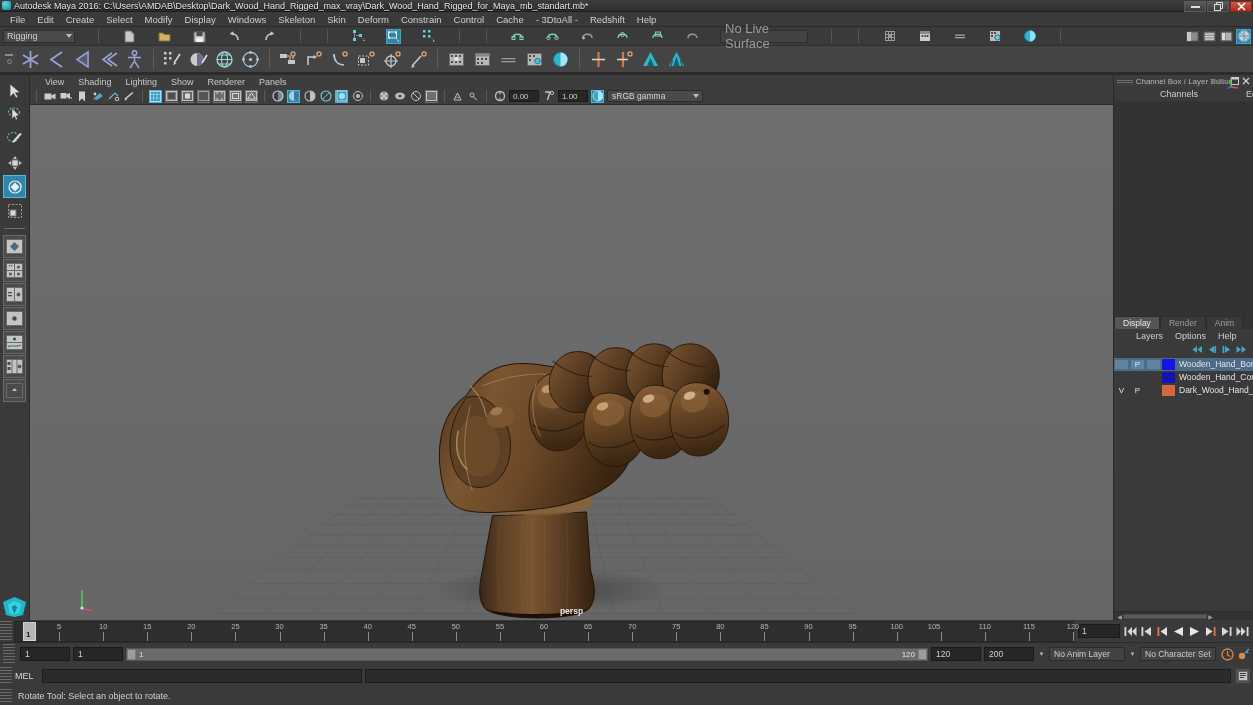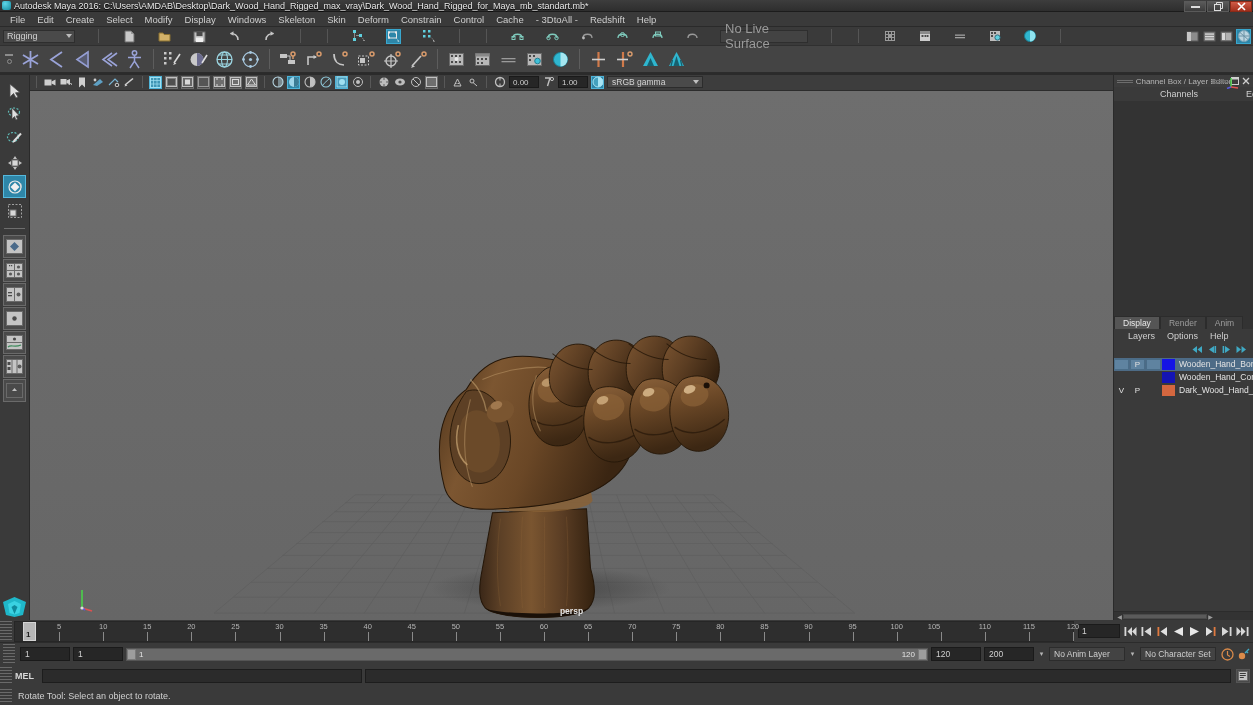--- a/index.html
+++ b/index.html
@@ -120,21 +120,21 @@
       background:repeating-linear-gradient(to bottom,#6d6d6d 0 1px,transparent 1px 2px);}
   .rp-title .ic { position:absolute;top:1px;width:10px;height:10px;display:flex;align-items:center;justify-content:center;font-size:8px;color:#cfcfcf;}
   .cb-menu { height:14px;display:flex;align-items:center;padding-left:4px;background:#3a3a3a;}
   .cb-menu .mi{padding:0 6px;font-size:9px;color:#cfcfcf;line-height:14px;margin-left:36px;}
   .cb-body { flex:1 1 auto; background:#333; }
   .cb-colorchip{position:absolute;right:12px;top:14px;width:18px;height:14px;}
 
   .layer-tabs { height:13px; display:flex; background:#333; align-items:flex-end;}
   .ltab { font-size:8.5px; padding:1px 8px; color:#9d9d9d; background:#3a3a3a; border:1px solid #2c2c2c; border-bottom:none;}
   .ltab.active { background:#555; color:#e8e8e8; }
-  .layer-menu { height:14px;display:flex;align-items:center;padding-left:8px;background:#3a3a3a;}
+  .layer-menu { height:14px;display:flex;align-items:center;padding-left:16px;background:#3a3a3a;}
   .layer-menu .mi{padding:0 6px;font-size:9px;color:#cfcfcf;line-height:14px;}
   .layer-icons { height:13px;display:flex;align-items:center;justify-content:flex-end;gap:5px;padding-right:6px;background:#3a3a3a;}
   .layer-list { flex:1 1 auto; background:#3a3a3a; padding-top:2px;}
   .lrow { height:13px; display:flex; align-items:center; font-size:8.5px; }
   .lrow.sel { background:#4d6b86; }
   .lcell { width:15px;height:11px;margin-right:1px;flex:0 0 auto;display:flex;align-items:center;justify-content:center;
            font-size:8px;color:#e0e0e0; }
   .lcell.box { background:#4a4a4a; border:1px solid #353535;}
   .lrow.sel .lcell.box{background:#5f83a0;border-color:#4a6d88;}
   .lswatch { width:13px;height:11px;flex:0 0 auto;margin-right:4px;}
@@ -165,21 +165,21 @@
   .rangebar .handle{width:9px;height:11px;background:#9d9d9d;border:1px solid #7a7a7a;}
   .rangebar .lbl{font-size:8px;color:#e4e4e4;padding:0 3px;}
   .rangebar .right{margin-left:auto;display:flex;align-items:center;}
   .minicombo{width:9px;height:14px;display:flex;align-items:center;justify-content:center;color:#b5b5b5;font-size:7px;flex:0 0 auto;}
   .textcombo{width:76px;height:14px;background:#434343;border:1px solid #2c2c2c;font-size:8.5px;color:#cfcfcf;
       display:flex;align-items:center;padding-left:4px;flex:0 0 auto;}
 
   
   .cmdrow { position:absolute; left:0; right:0; bottom:18px; height:22px; background:#3a3a3a; display:flex; align-items:center;gap:3px;}
   .cmd-grip{ width:12px;height:18px;flex:0 0 auto;background:repeating-linear-gradient(to bottom,#6a6a6a 0 1px,transparent 1px 3px);}
-  .cmd-label{ font-size:9px;color:#d8d8d8;width:24px;flex:0 0 auto;font-weight:bold;}
+  .cmd-label{ font-size:9px;color:#d8d8d8;width:24px;flex:0 0 auto;}
   .cmd-input{ width:320px;height:14px;background:#2b2b2b;border:1px solid #1d1d1d;flex:0 0 auto;}
   .cmd-result{ flex:1 1 auto;height:14px;background:#2b2b2b;border:1px solid #1d1d1d;margin-right:22px;}
   .cmd-icon{ position:absolute;right:3px;width:14px;height:14px;border:1px solid #555;background:#4a4a4a;
       display:flex;align-items:center;justify-content:center;}
 
   
   .helpline { position:absolute; left:0;right:0;bottom:0;height:18px;background:#3a3a3a;display:flex;align-items:center;}
   .help-grip{width:12px;height:14px;flex:0 0 auto;background:repeating-linear-gradient(to bottom,#6a6a6a 0 1px,transparent 1px 3px);}
   .help-text{font-size:9px;color:#d0d0d0;padding-left:6px;}
 
@@ -739,20 +739,28 @@
     <div class="maya-logo">
       <svg width="27" height="22">
           <path d="M13.5 1 L25 6 L22 19 L13.5 21 L5 19 L2 6 z" fill="#1fb7c9"></path>
           <path d="M13.5 5 L20 8 L18.5 17 L13.5 18.5 L8.5 17 L7 8 z" fill="#3ad2e2"></path>
           <path d="M13.5 9 L16.5 11 L13.5 18 L10.5 11 z" fill="#0f8a9c"></path>
         </svg>
     </div>
   </div>
 
   <div class="vpcol">
+    <div class="vpmenu">
+      <div class="mi">View</div>
+      <div class="mi">Shading</div>
+      <div class="mi">Lighting</div>
+      <div class="mi">Show</div>
+      <div class="mi">Renderer</div>
+      <div class="mi">Panels</div>
+    </div>
 
     <div class="vptools">
       <div class="vsep"></div>
       <div class="vb">
         <svg width="12" height="9">
             <rect x="0.5" y="1.5" width="7" height="6" fill="#cfcfcf"></rect>
             <path d="M7.5 3.5 L11.5 1.5 v6 L7.5 5.5 z" fill="#cfcfcf"></path>
           </svg>
       </div>
       <div class="vb">

